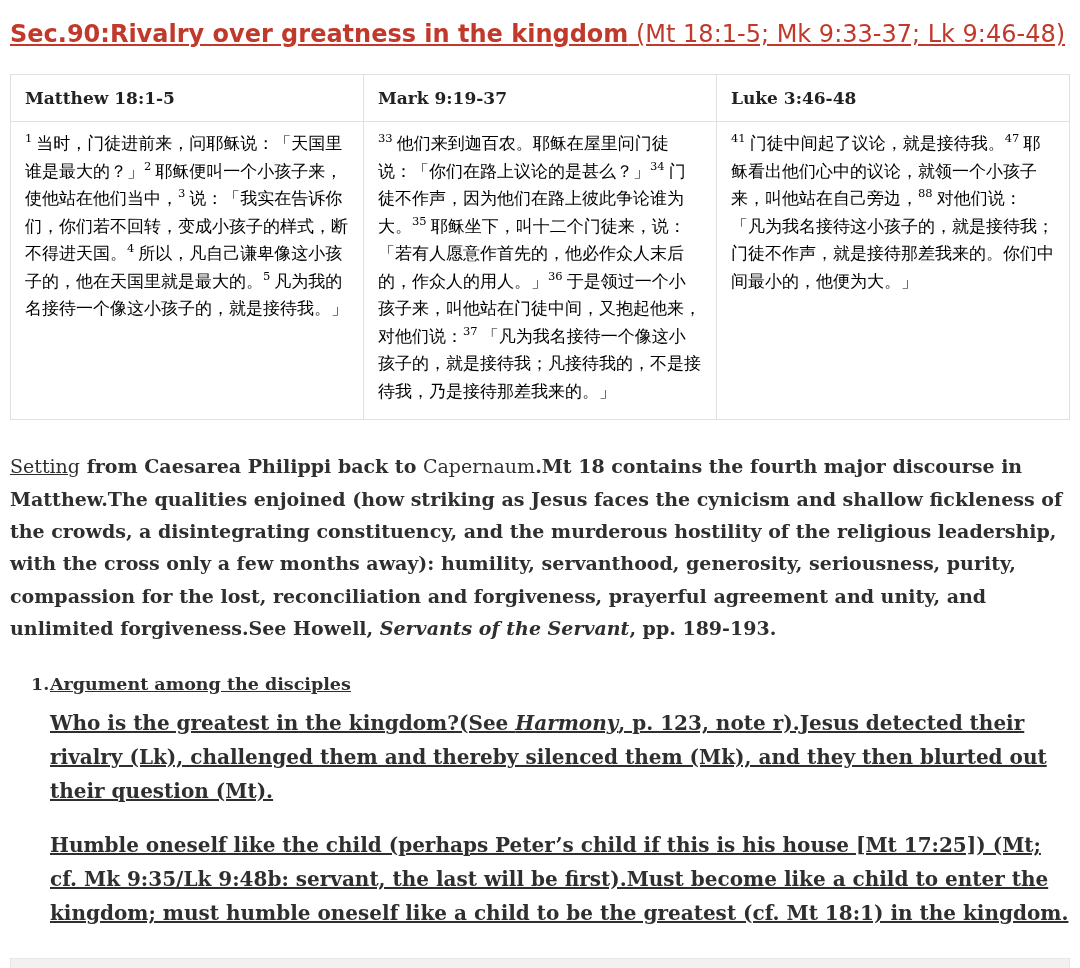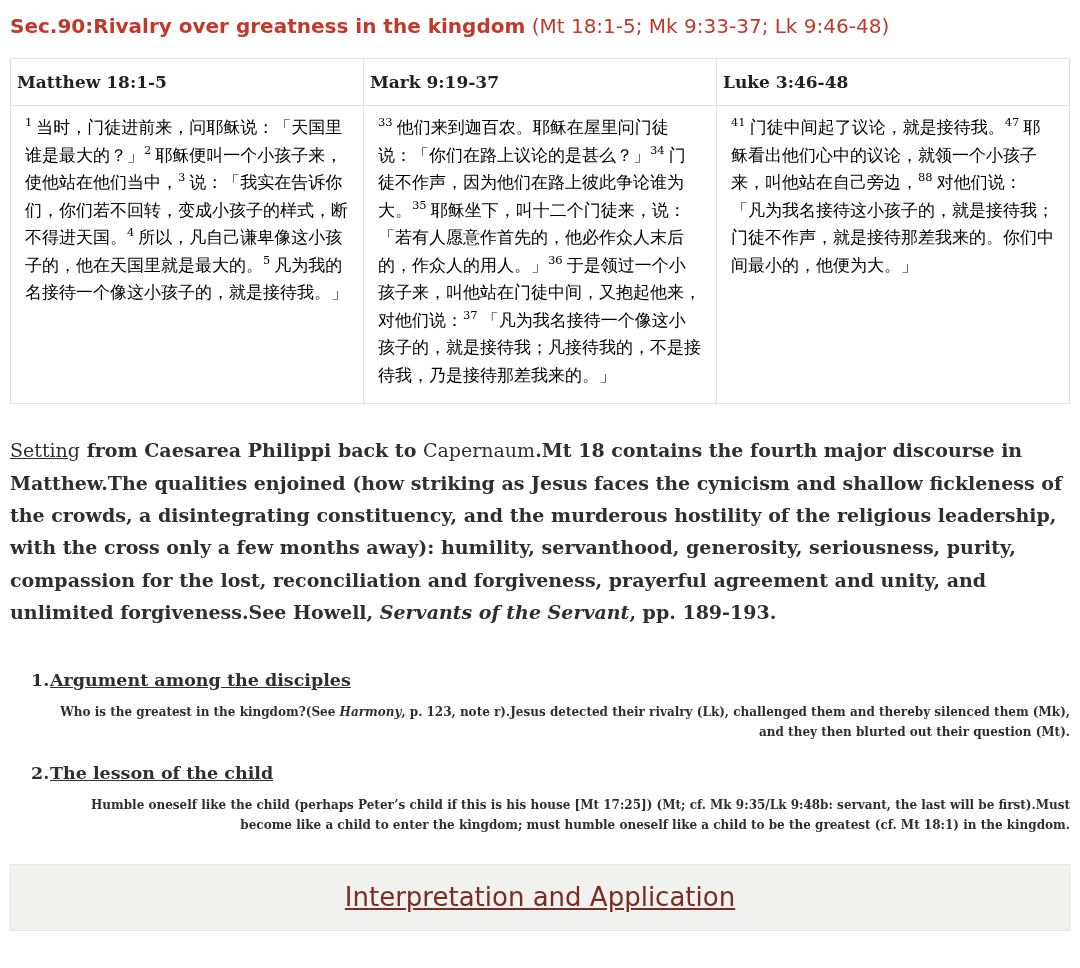--- a/index.html
+++ b/index.html
@@ -12,63 +12,64 @@
   }
   *{box-sizing:border-box;}
   html,body{margin:0;padding:0;width:1080px;height:968px;overflow:hidden;background:#ffffff;}
   body{font-family:"DejaVu Serif","Liberation Serif",serif;color:var(--text_dark);}
   .page{padding:0 10px;}
 
   
   h1.title{
     margin:8px 0 0 0;
     font-family:"DejaVu Sans","Liberation Sans",sans-serif;
-    font-size:20px;line-height:36px;font-weight:600;
+    font-size:24px;line-height:52px;font-weight:600;
     color:var(--title_red);
+    text-decoration:underline;
   }
   h1.title .title-ref{font-weight:400;}
 
   
   table.gospel{
     margin-top:14px;
     width:100%;border-collapse:collapse;table-layout:fixed;
   }
   table.gospel th{
     border:1px solid var(--table_border);
-    padding:13px 6px;text-align:left;vertical-align:top;
+    padding:13px 14px;text-align:left;vertical-align:top;
     font-size:17px;font-weight:700;color:#222;
   }
   table.gospel td{
     border:1px solid var(--table_border);
     padding:8px 14px 14px 14px;vertical-align:top;
     font-size:17px;line-height:1.62;color:#000000;
   }
   sup.verse-num{font-size:11.5px;line-height:0;margin-right:4px;}
 
   
   p.setting{
     margin:30px 0 0 0;
     font-size:19px;line-height:1.7;color:var(--text_dark);
   }
   .run-bold{font-weight:700;}
   .run-bold-italic{font-weight:700;font-style:italic;}
   .run-underline{text-decoration:underline;}
   .run-plain{font-weight:400;}
 
   
-  .notes{margin:42px 0 0 0;padding:0 0 0 21px;}
+  .notes{margin:30px 0 0 0;padding:0 0 0 21px;text-decoration:underline;}
   .note-item{margin:0 0 20px 0;}
   .note-heading{
     font-size:17.5px;font-weight:700;color:var(--text_dark);
   }
   .note-num{display:inline-block;width:19px;}
   .note-title{text-decoration:underline;}
   .note-body{
     margin:12px 0 0 19px;
-    font-size:12px;line-height:1.7;font-weight:700;color:var(--text_dark);text-align:right;
+    font-size:20px;line-height:1.7;font-weight:700;color:var(--text_dark);
   }
 
   
   .footer-box{
     margin-top:28px;
     background:var(--panel_bg);
     border:1px solid var(--panel_border);
     text-align:center;
     padding:17px 0 18px 0;
   }
@@ -103,21 +104,20 @@
   </table>
 
   <p class="setting" id="setting-paragraph"><span class="run-underline">Setting</span><span class="run-bold"> from Caesarea Philippi back to </span><span class="run-plain">Capernaum</span><span class="run-bold">.Mt 18 contains the fourth major discourse in Matthew.The qualities enjoined (how striking as Jesus faces the cynicism and shallow fickleness of the crowds, a disintegrating constituency, and the murderous hostility of the religious leadership, with the cross only a few months away): humility, servanthood, generosity, seriousness, purity, compassion for the lost, reconciliation and forgiveness, prayerful agreement and unity, and unlimited forgiveness.See Howell, </span><span class="run-bold-italic">Servants of the Servant</span><span class="run-bold">, pp. 189-193.</span></p>
 
   <div class="notes" id="notes-list">
       <div class="note-item">
         <div class="note-heading"><span class="note-num">1.</span><span class="note-title">Argument among the disciples</span></div>
         <p class="note-body"><span class="run-bold">Who is the greatest in the kingdom?(See </span><span class="run-bold-italic">Harmony</span><span class="run-bold">, p. 123, note r).Jesus detected their rivalry (Lk), challenged them and thereby silenced them (Mk), and they then blurted out their question (Mt).</span></p>
       </div>
       <div class="note-item">
-        <div class="note-heading"><span class="note-num">2.</span><span class="note-title">The lesson of the child</span></div>
         <p class="note-body"><span class="run-bold">Humble oneself like the child (perhaps Peter’s child if this is his house [Mt 17:25]) (Mt; cf. Mk 9:35/Lk 9:48b: servant, the last will be first).Must become like a child to enter the kingdom; must humble oneself like a child to be the greatest (cf. Mt 18:1) in the kingdom.</span></p>
       </div>
     </div>
 
   <div class="footer-box">
     <a class="footer-link">Interpretation and Application</a>
   </div>
 
 </div>
 

